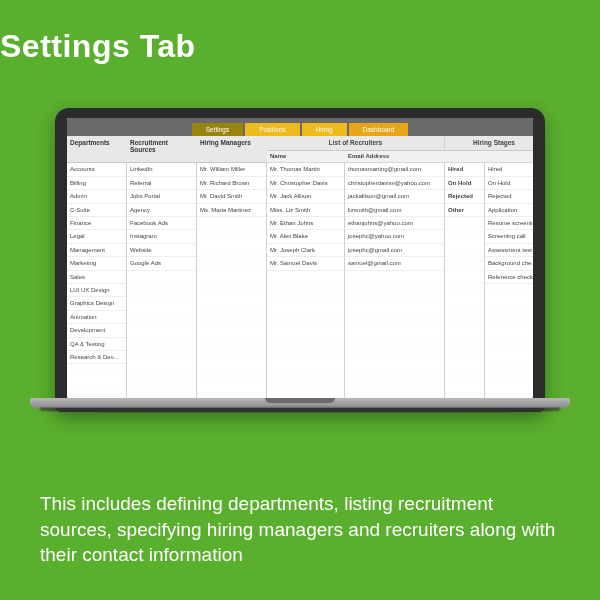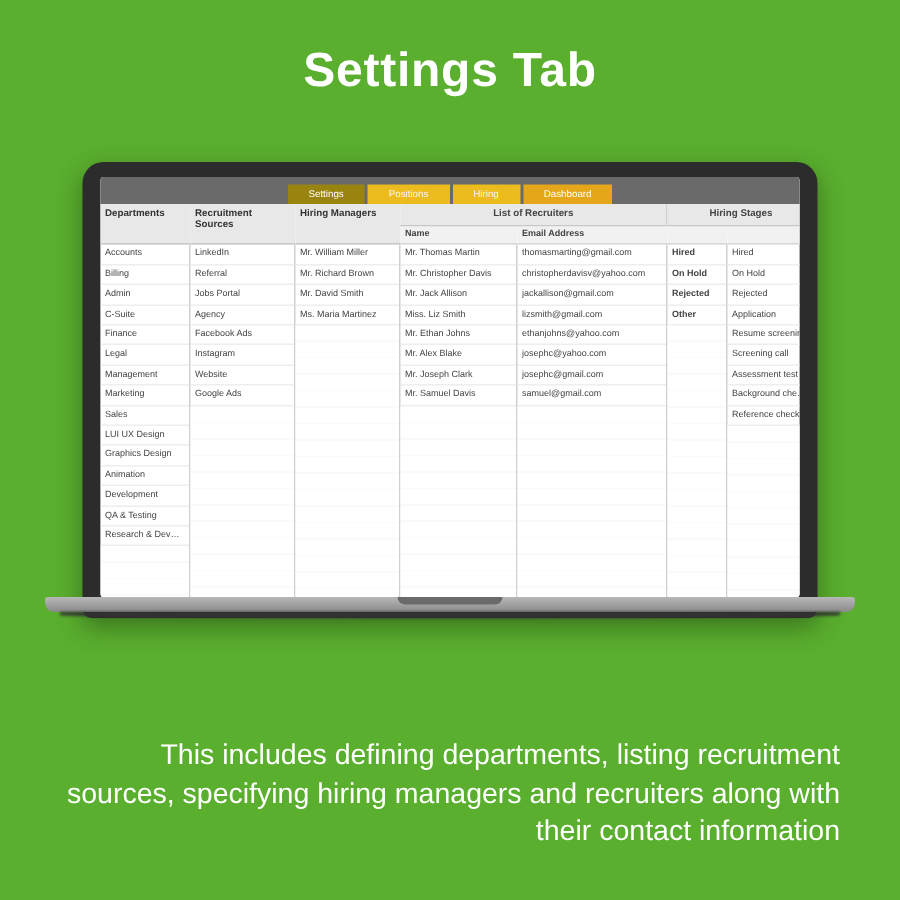--- a/index.html
+++ b/index.html
@@ -5,21 +5,20 @@
   * { box-sizing: border-box; margin: 0; padding: 0; }
   body {
     width: 600px;
     height: 600px;
     background: #5aaf2e;
     font-family: "Segoe UI", Arial, sans-serif;
     overflow: hidden;
     position: relative;
   }
   .title {
-    text-align: center;
     color: #fff;
     font-size: 32px;
     font-weight: 600;
     margin-top: 28px;
     letter-spacing: 0.5px;
   }
   .laptop {
     position: absolute;
     left: 50%;
     top: 108px;
@@ -152,21 +151,21 @@
     background: #333;
     border-radius: 0 0 50% 50%;
     filter: blur(1px);
   }
   .caption {
     position: absolute;
     left: 40px;
     right: 40px;
     bottom: 32px;
     color: #fff;
-    text-align: right;
+    text-align: left;
     font-size: 19px;
     line-height: 1.35;
     font-weight: 500;
   }
   .filler { flex: 1; background: repeating-linear-gradient(#fff, #fff 10px, #fafafa 10px, #fafafa 11px); }
 </style>
 </head>
 <body>
 
 <div class="title">Settings Tab</div>

